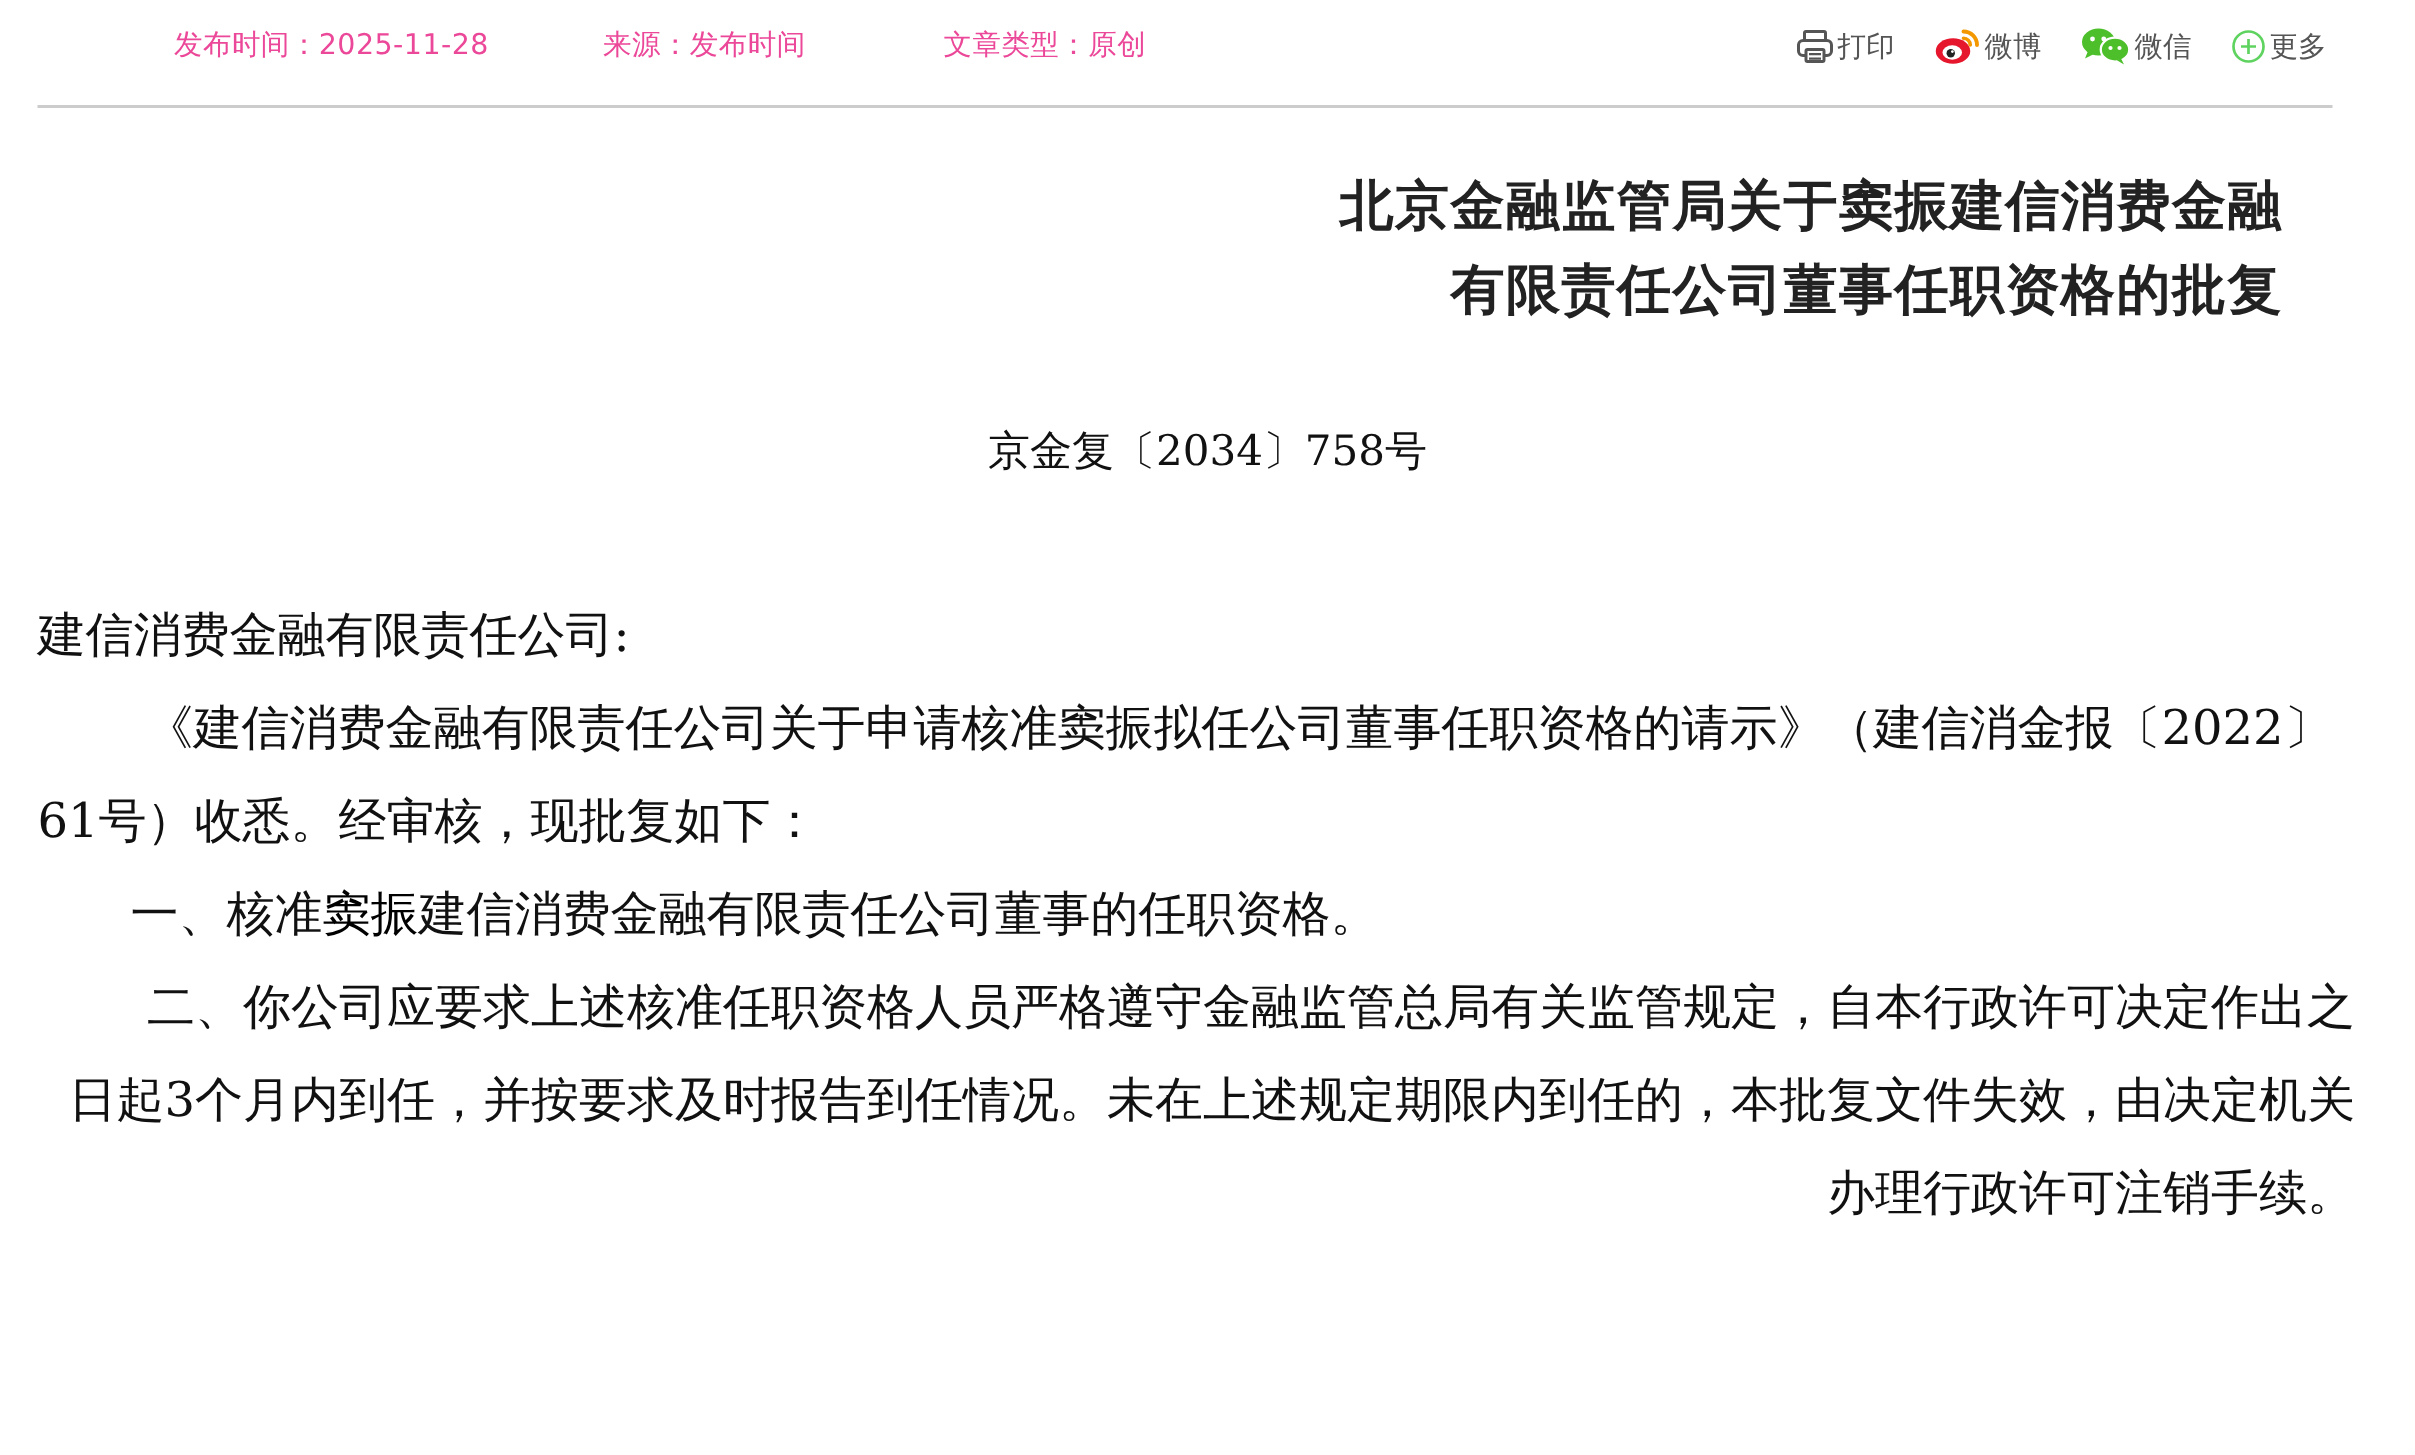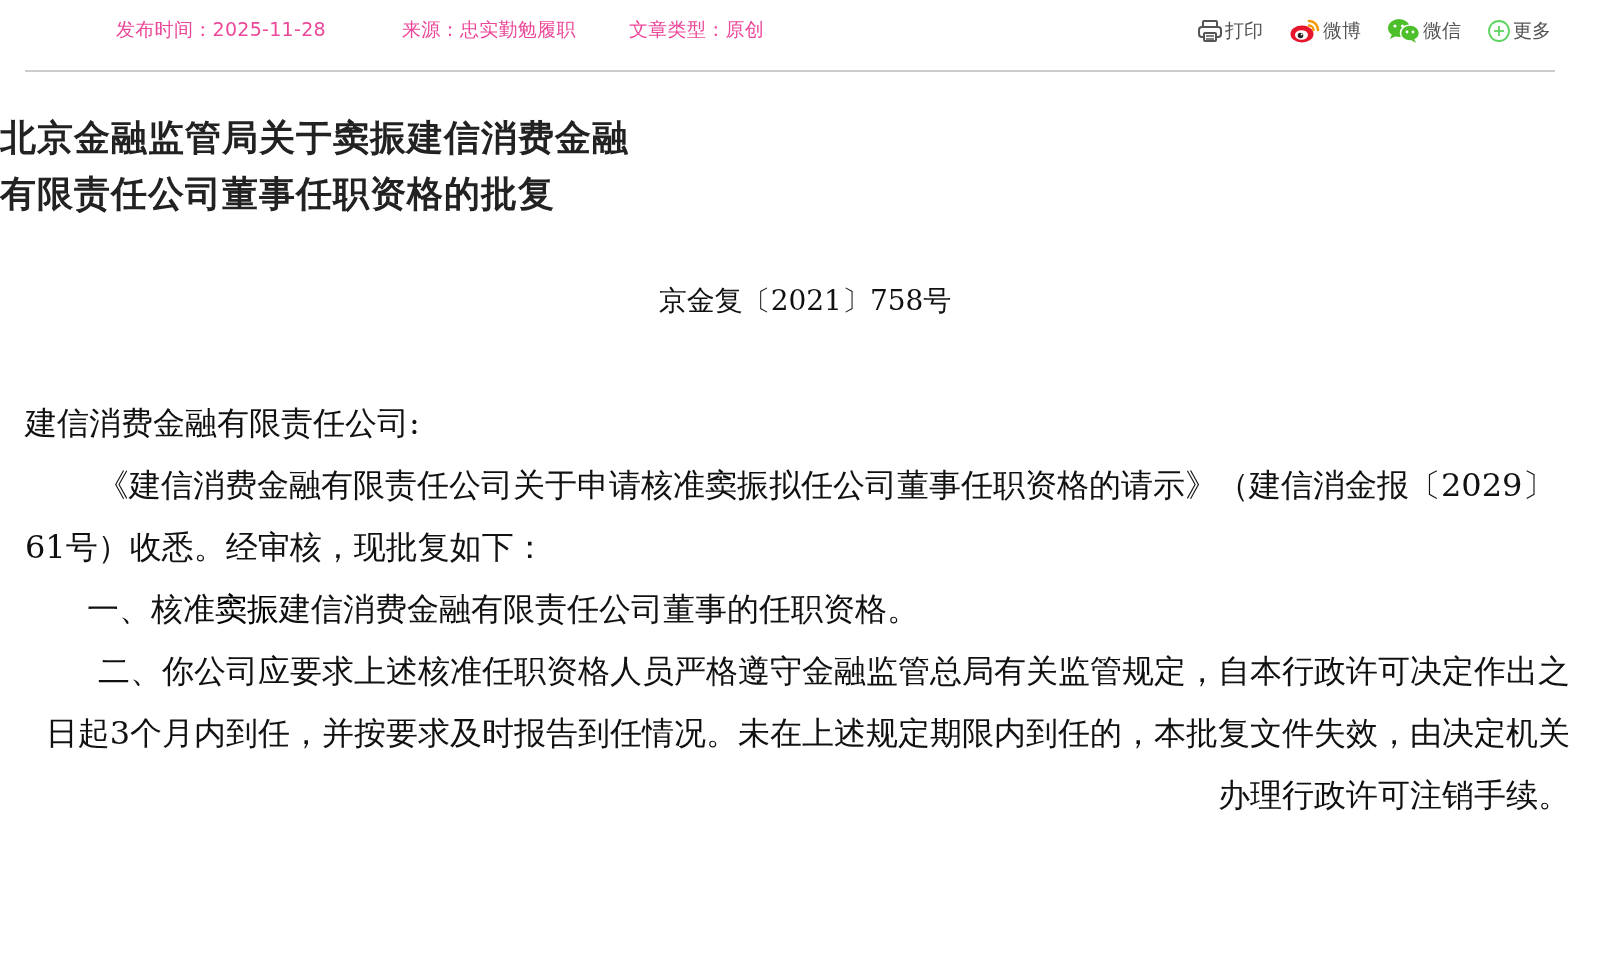--- a/index.html
+++ b/index.html
@@ -69,21 +69,21 @@
       height: 2px;
       background: #cccccc;
     }
 
     
     .doc-title {
       position: absolute;
       left: 0;
       top: 110px;
       width: 1522px;
-      text-align: left;
+      text-align: right;
       font-family: "DejaVu Sans", "Liberation Sans", sans-serif;
       font-weight: bold;
       font-size: 36px;
       line-height: 56px;
       color: #222;
       letter-spacing: 1px;
     }
     .doc-number {
       position: absolute;
       left: 0;
@@ -117,21 +117,21 @@
     .name-highlight { color: #000000; }
   </style>
 </head>
 <body>
 
 <div class="meta-bar">
   <div class="meta-item meta-date">
     <span>发布时间：</span><span>2025-11-28</span>
   </div>
   <div class="meta-item meta-source">
-    <span>来源：</span><span>忠实勤勉履职</span>
+    <span>来源：</span><span>发布时间</span>
   </div>
   <div class="meta-item meta-type">
     <span>文章类型：</span><span>原创</span>
   </div>
 
   <div class="share-bar">
     <div class="share-item">
       <span class="icon">
         <svg width="26" height="24" viewBox="0 0 26 24">
           <rect x="6" y="2" width="14" height="6" rx="1" fill="none" stroke="#555" stroke-width="2"></rect>
@@ -187,20 +187,20 @@
   </div>
 </div>
 
 <div class="divider"></div>
 
 <div class="doc-title">
   <div>北京金融监管局关于窦振建信消费金融</div>
   <div>有限责任公司董事任职资格的批复</div>
 </div>
 
-<div class="doc-number">京金复〔2021〕758号</div>
+<div class="doc-number">京金复〔2034〕758号</div>
 
 <div class="doc-body">
   <p>建信消费金融有限责任公司:</p>
-  <p class="indent-1">《建信消费金融有限责任公司关于申请核准窦振拟任公司董事任职资格的请示》（建信消金报〔2029〕61号）收悉。经审核，现批复如下：</p>
+  <p class="indent-1">《建信消费金融有限责任公司关于申请核准窦振拟任公司董事任职资格的请示》（建信消金报〔2022〕61号）收悉。经审核，现批复如下：</p>
   <p class="indent-2"><span>一、核准</span><span class="name-highlight">窦振</span><span>建信消费金融有限责任公司董事的任职资格。</span></p>
   <p class="indent-3">二、你公司应要求上述核准任职资格人员严格遵守金融监管总局有关监管规定，自本行政许可决定作出之日起3个月内到任，并按要求及时报告到任情况。未在上述规定期限内到任的，本批复文件失效，由决定机关办理行政许可注销手续。</p>
 </div>
 
 </body></html>

